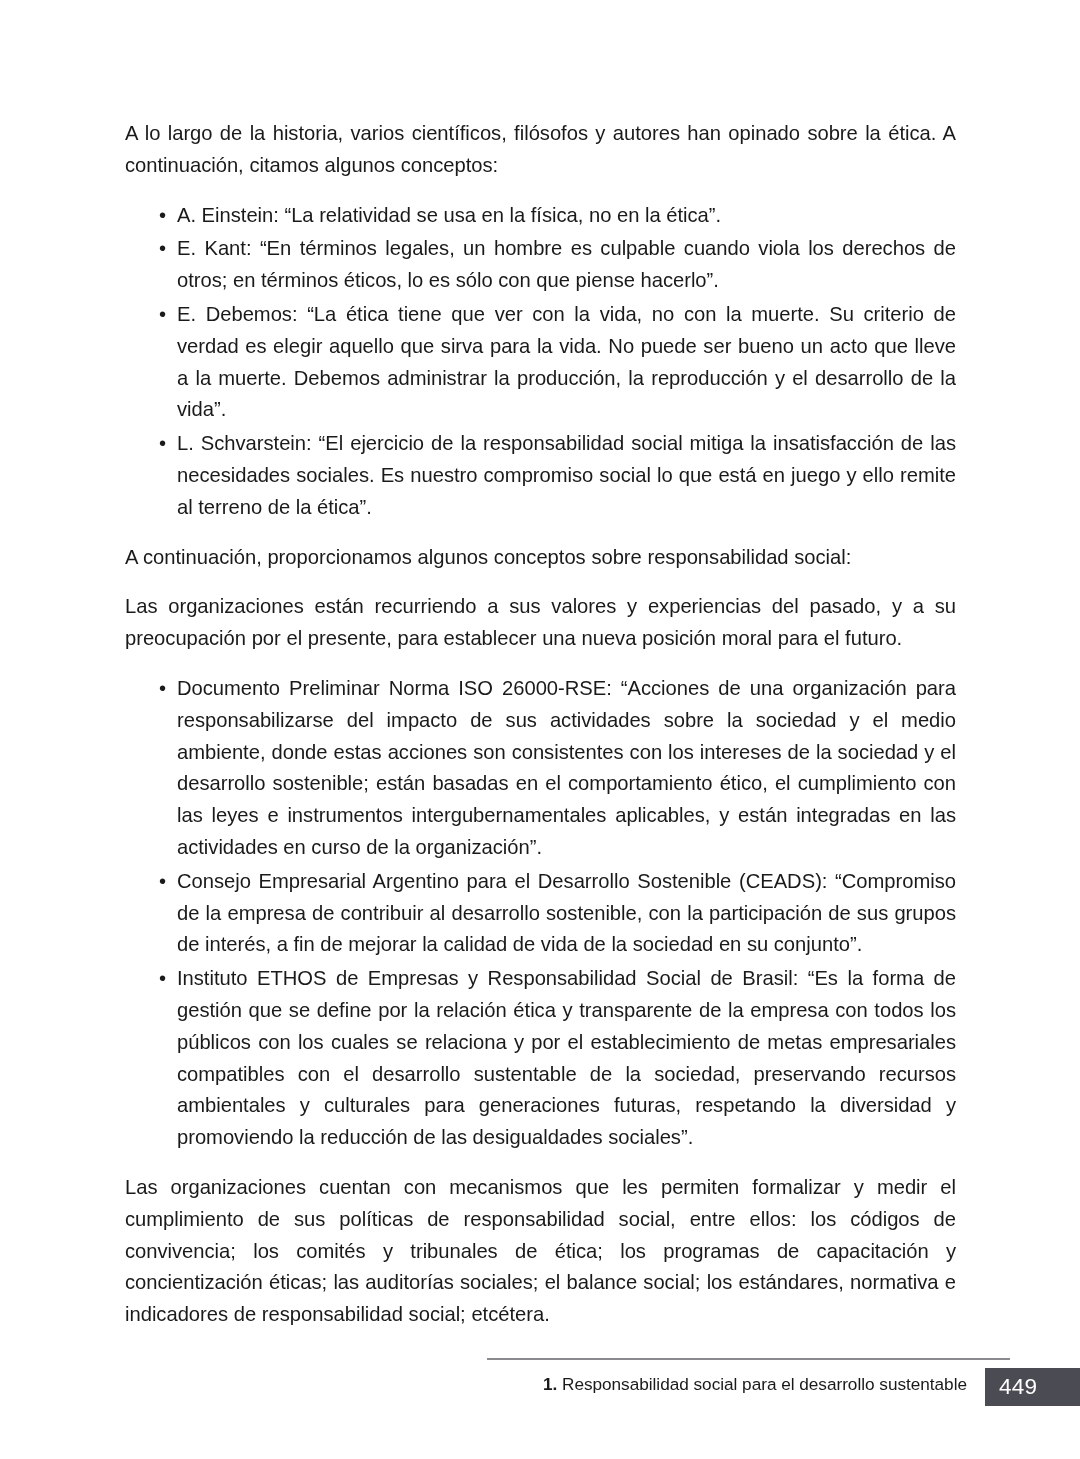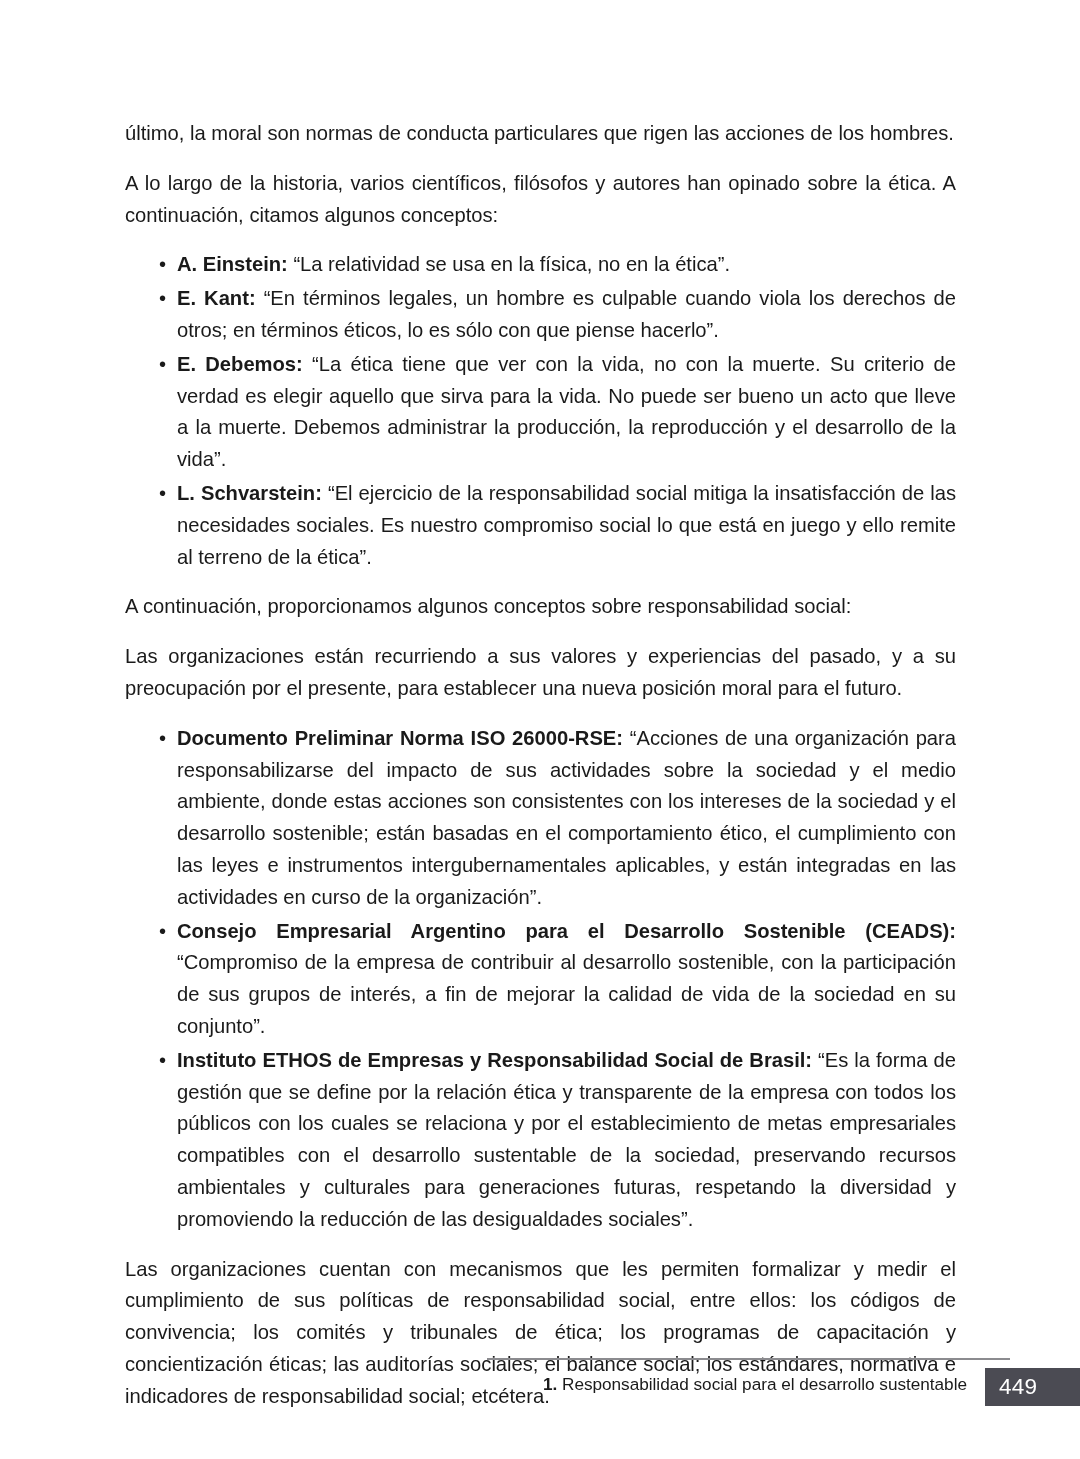--- a/index.html
+++ b/index.html
@@ -67,21 +67,21 @@
   ul.bullets li .bullet-dot {
     position: absolute;
     left: 34px;
     top: 0;
     font-size: 20.2px;
     line-height: 31.8px;
     color: #1a1a1a;
   }
 
   .lead {
-    font-weight: bold;
+    font-weight: normal;
   }
 
   
   .footer {
     position: absolute;
     left: 0;
     right: 0;
     top: 1352px;
     height: 107px;
   }
@@ -132,21 +132,20 @@
     letter-spacing: 0.2px;
   }
 </style>
 </head>
 <body>
 
 <div class="page">
 
   <div class="content">
 
-    <p class="para">último, la moral son normas de conducta particulares que rigen las acciones de los hombres.</p>
 
     <p class="para">A lo largo de la historia, varios científicos, filósofos y autores han opinado sobre la ética. A continuación, citamos algunos conceptos:</p>
 
     <ul class="bullets">
       <li>
         <span class="bullet-dot">•</span>
         <span class="lead">A. Einstein:</span><span> “La relatividad se usa en la física, no en la ética”.</span>
       </li>
       <li>
         <span class="bullet-dot">•</span>

